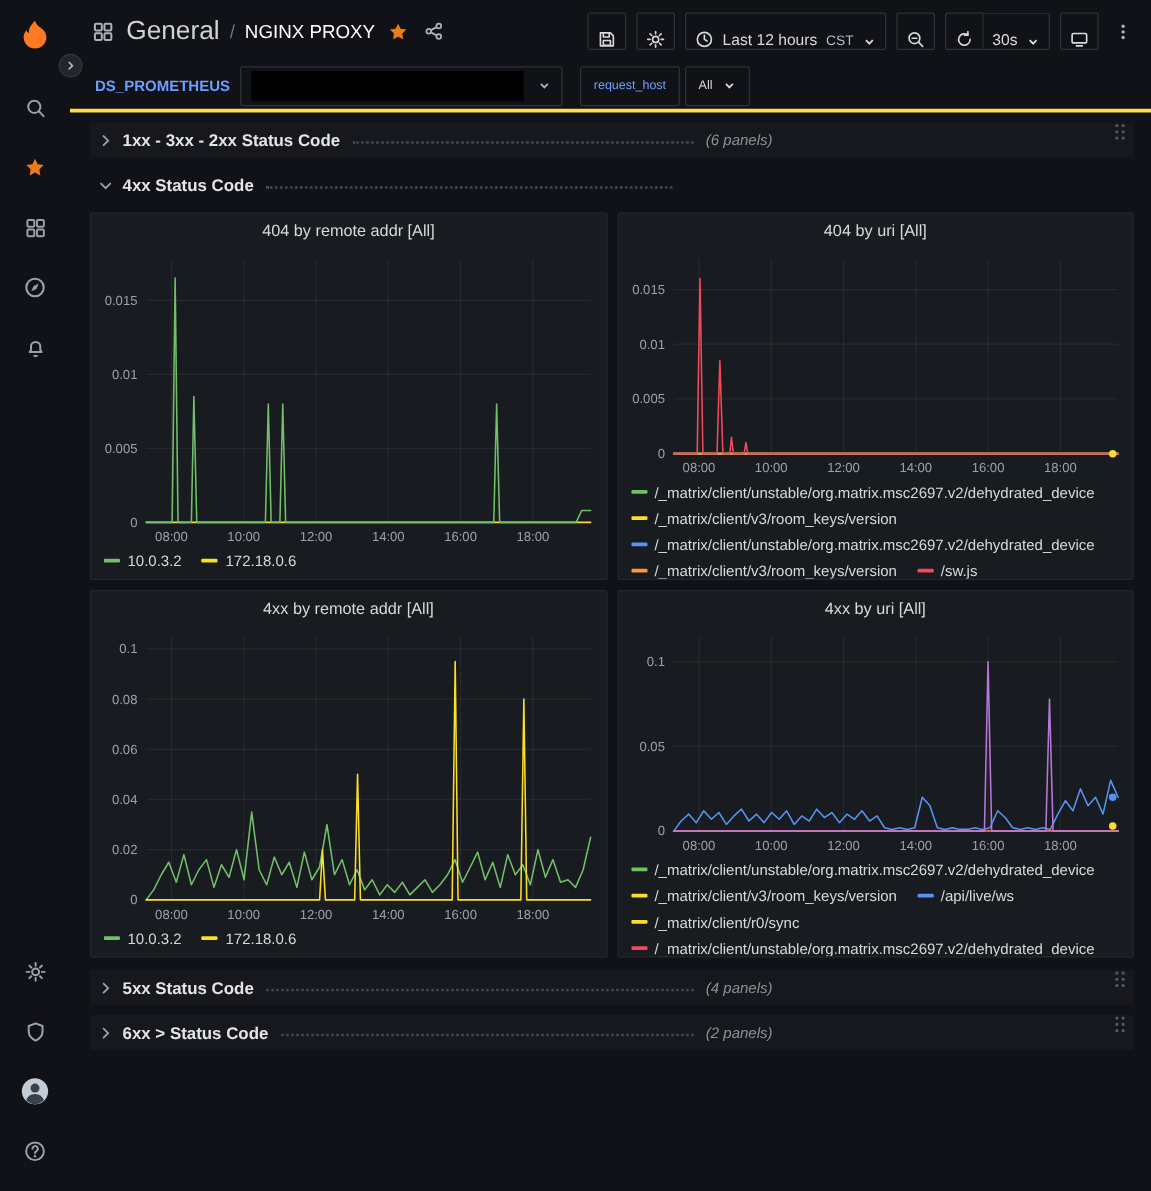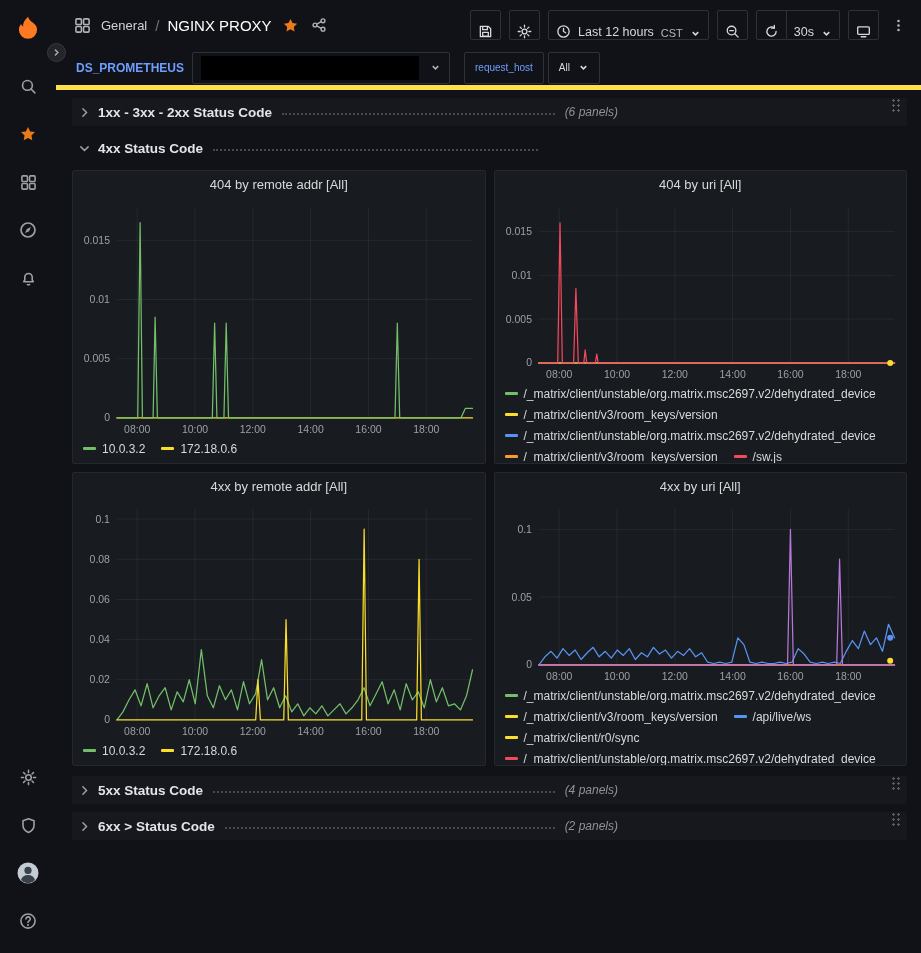--- a/index.html
+++ b/index.html
@@ -24,36 +24,36 @@
   .sidebar-expand {
     position:absolute; left:47px; top:43px; width:19px; height:19px; z-index:20;
     border-radius:50%; background:#23252b; border:1px solid #36383e; color:#b0b4ba;
     display:flex; align-items:center; justify-content:center; padding:0;
   }
 
   
   .main { flex:1; display:flex; flex-direction:column; min-width:0; }
   .topbar { height:50px; flex:0 0 50px; display:flex; align-items:center; gap:8px; padding:0 12px 0 16px; }
   .breadcrumb { display:flex; align-items:center; gap:8px; font-size:15px; }
-  .crumb-folder { color:#d0d2d6; background:none; border:none; font-size:13px; padding:0; }
+  .crumb-folder { color:#d0d2d6; background:none; border:none; font-size:21px; padding:0; }
   .crumb-sep { color:#70737a; }
   .crumb-title { color:#ffffff; font-weight:500; }
   .icon-plain { background:none; border:none; color:#aeb2b9; display:flex; align-items:center; padding:2px; }
   .topbar-right { margin-left:auto; display:flex; align-items:center; gap:8px; }
   .tb-btn { height:30px; min-width:30px; padding:0 7px; display:inline-flex; align-items:flex-end; justify-content:center;
             gap:7px; background:#111217; border:1px solid #2c3235; border-radius:2px; color:#d8d9da; font-size:12.5px; }
   .tb-btn .tz { font-size:11px; color:#b4b7bd; }
   .refresh-group { display:flex; }
   .refresh-group .tb-btn:first-child { border-radius:2px 0 0 2px; }
   .refresh-group .tb-btn:last-child  { border-left:none; border-radius:0 2px 2px 0; }
   .kebab-btn { background:none; border:none; color:#aeb2b9; width:22px; height:30px; display:flex; align-items:center; justify-content:center; padding:0; }
 
   
   .submenu { height:40px; flex:0 0 40px; display:flex; align-items:center; gap:14px; padding:0 14px 0 16px;
-             border-bottom:5px solid #fde047; }
+             border-bottom:3px solid #fde047; }
   .var-group { display:flex; align-items:center; gap:4px; }
   .var-label-plain { color:#6e9fff; font-size:12px; font-weight:700; background:none; border:none; padding:0 4px; }
   .ds-select { width:258px; height:32px; border:1px solid #2c3235; border-radius:2px; background:#111217;
                display:flex; align-items:center; justify-content:space-between; padding:0 8px; color:#aeb2b9; }
   .redacted { display:block; width:218px; height:24px; background:#000; }
   .var-box { height:32px; display:flex; align-items:center; gap:8px; padding:0 10px;
              border:1px solid #2c3235; border-radius:2px; background:#111217; font-size:10px; }
   .var-box.label { color:#6e9fff; font-weight:500; }
   .var-box.value { color:#d8d9da; }
 

